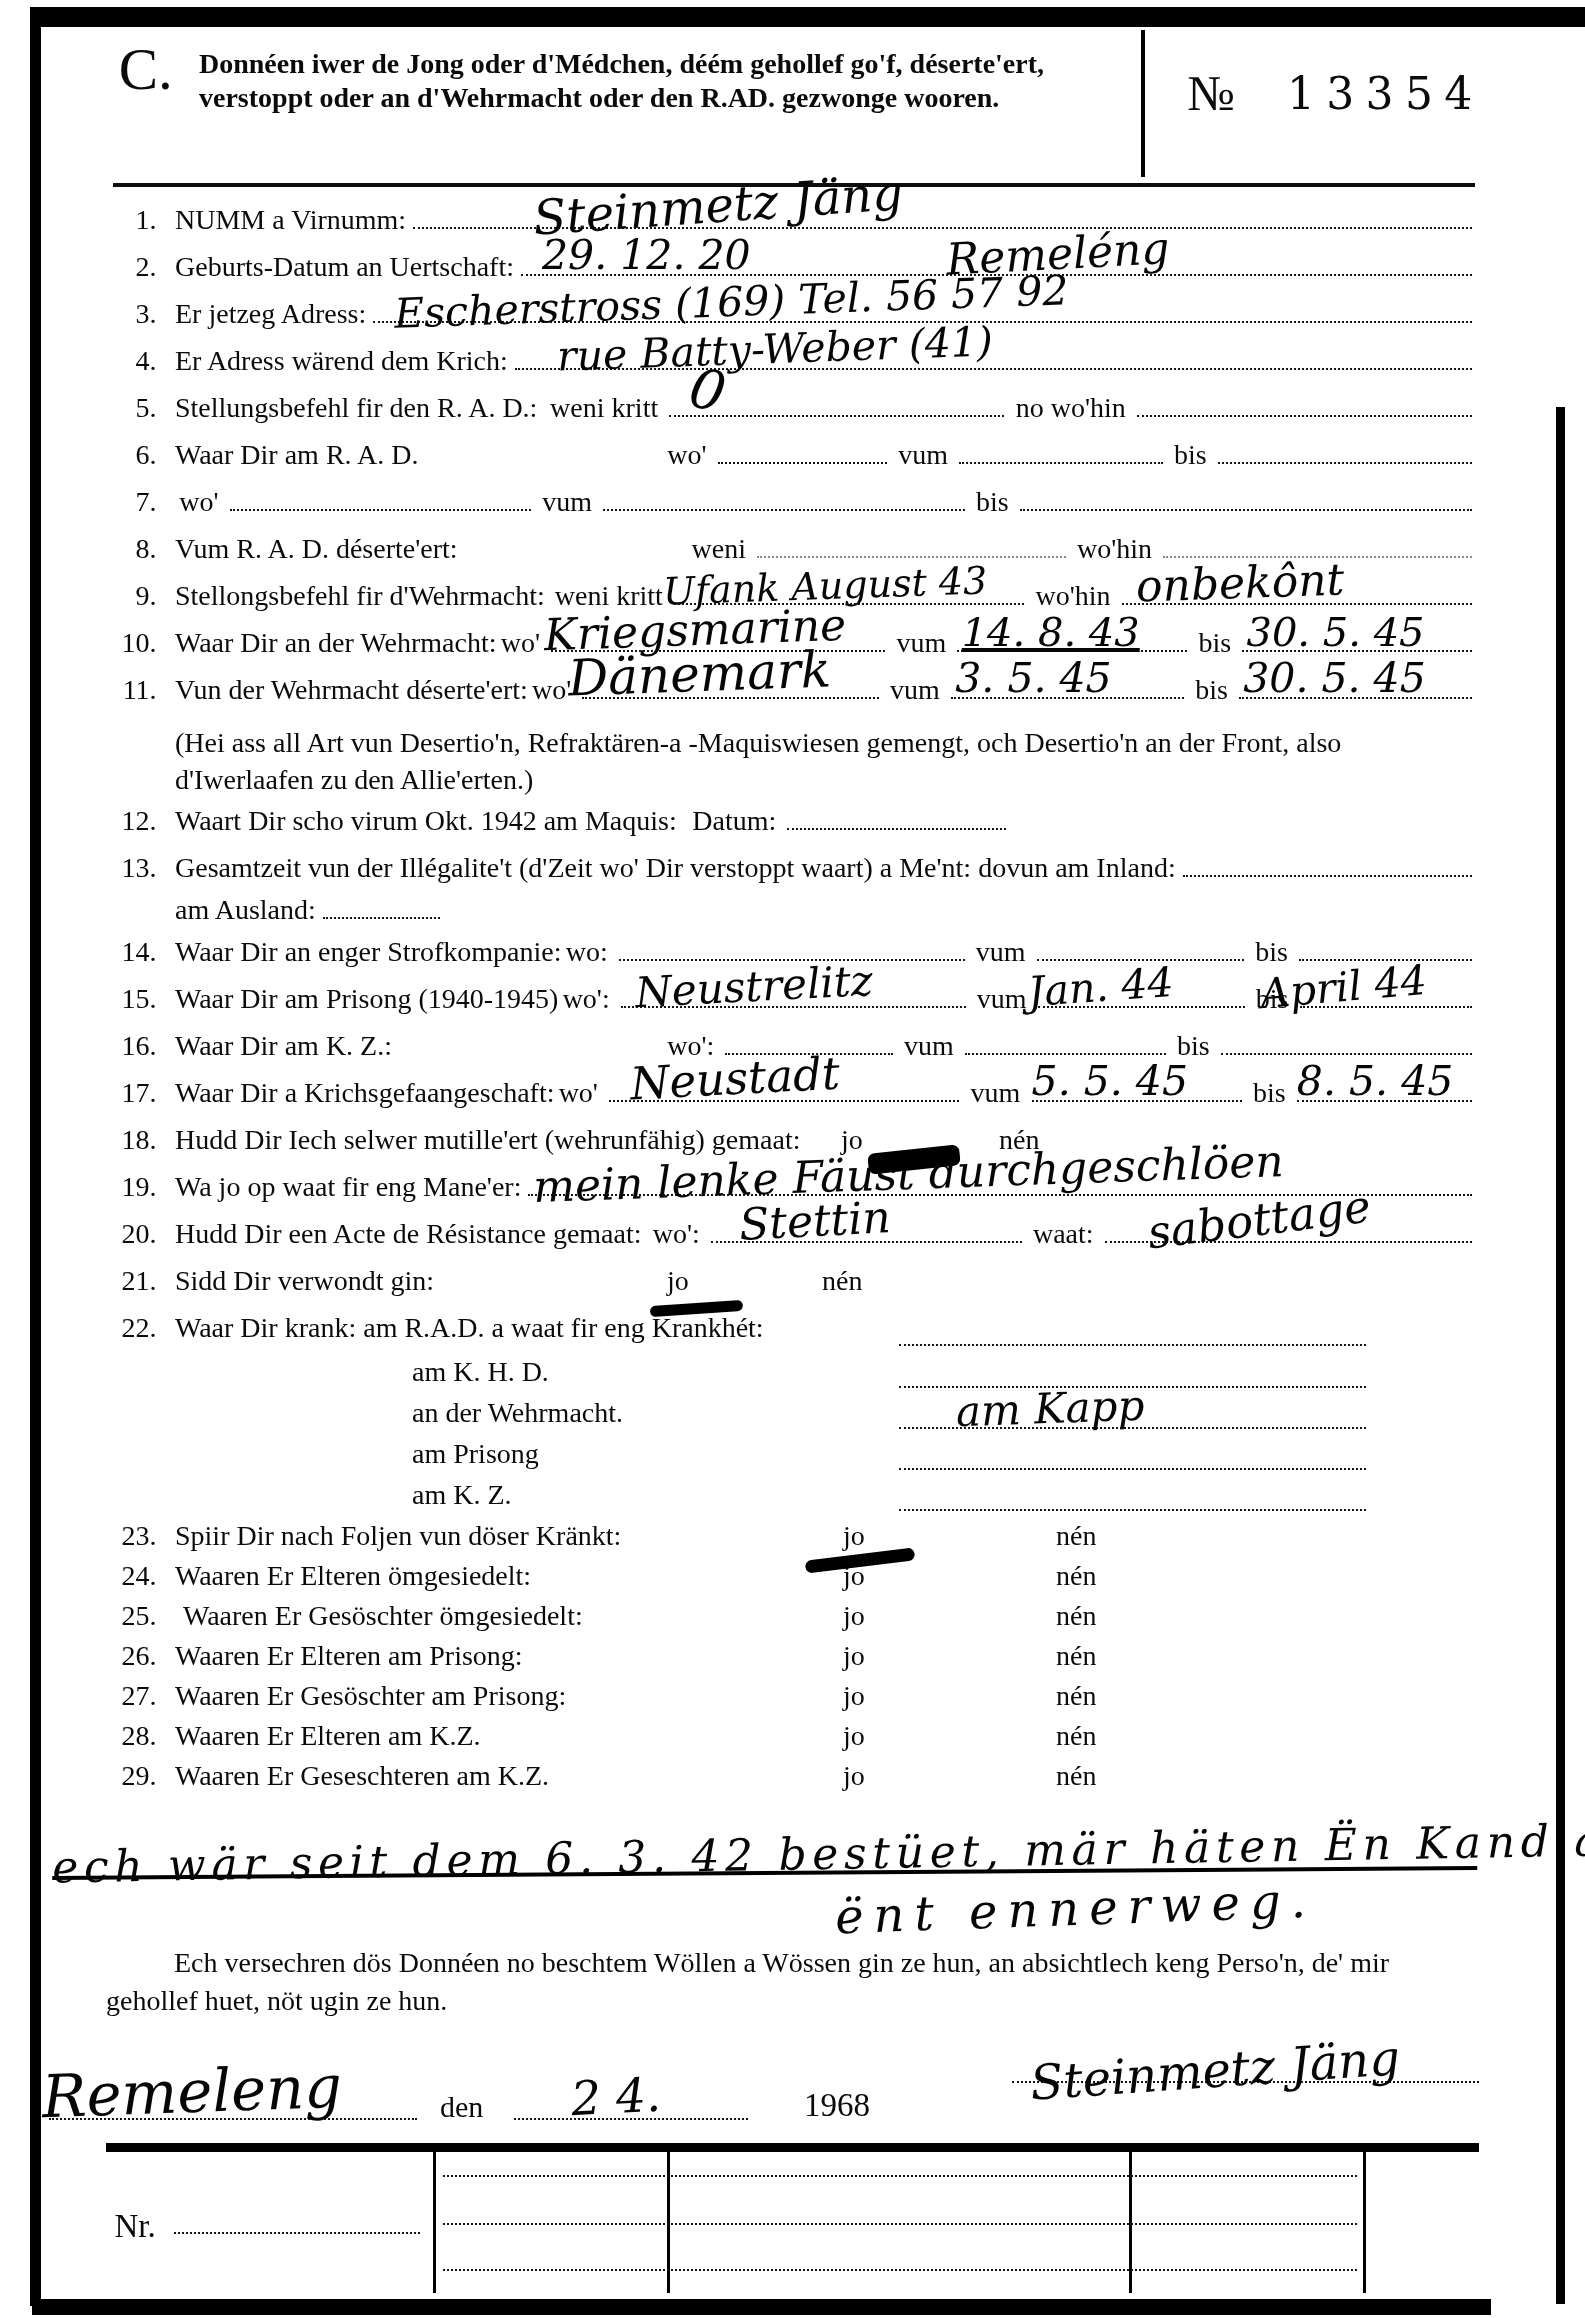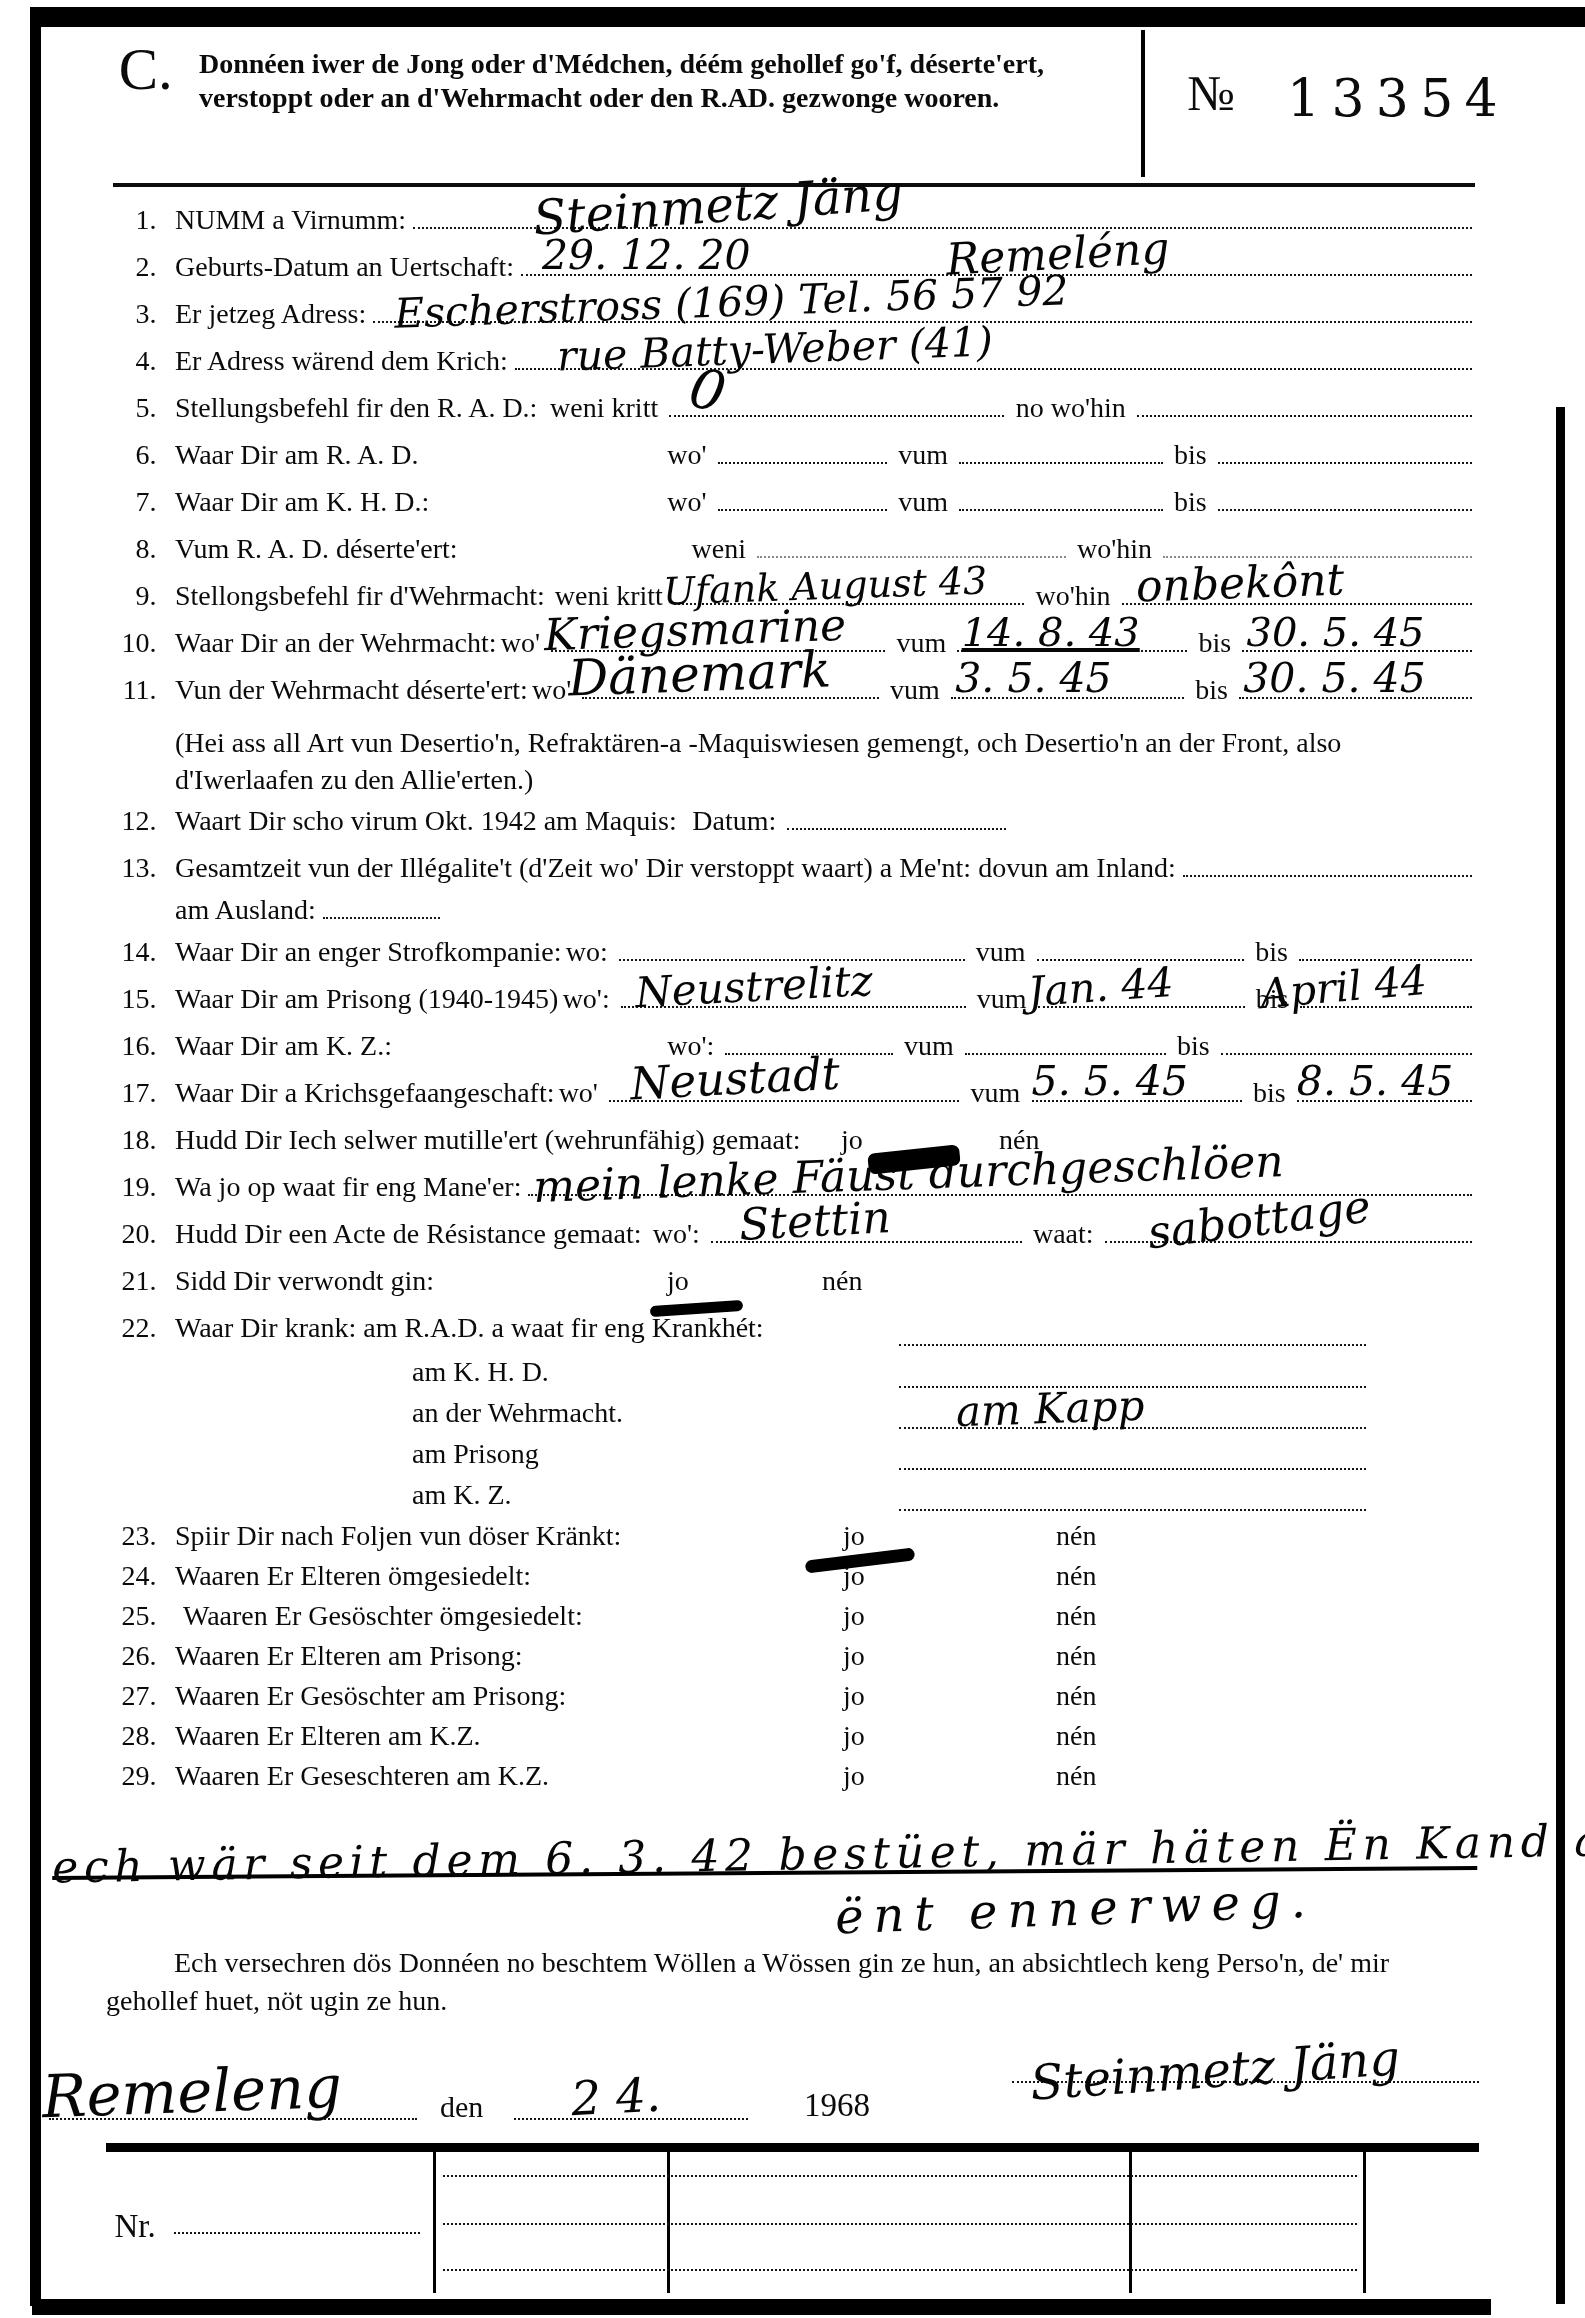--- a/index.html
+++ b/index.html
@@ -6,21 +6,21 @@
   .page{position:relative;width:1585px;height:2319px;background:#ffffff;
         font-family:"Liberation Serif", serif;color:#0b0b0b;overflow:hidden;}
   
   .bar{position:absolute;background:#000;}
   
   .header{position:absolute;top:34px;left:106px;width:1380px;height:149px;}
   .c-letter{position:absolute;left:12.7px;top:5.7px;font-size:59px;line-height:1;}
   .hdr-text{position:absolute;left:93px;top:12.7px;width:920px;font-size:28px;font-weight:bold;line-height:1.24;}
   .hdr-div{position:absolute;left:1035px;top:-4.2px;width:4.2px;height:147px;background:#000;}
   .no-sign{position:absolute;left:1081px;top:30px;font-size:50px;}
-  .no-val{position:absolute;left:1181px;top:34px;font-size:52px;letter-spacing:11.3px;font-family:"DejaVu Serif",serif;}
+  .no-val{position:absolute;left:1181px;top:34px;font-size:44px;letter-spacing:11.3px;font-family:"DejaVu Serif",serif;}
   .hdr-rule{position:absolute;top:183px;left:113px;width:1362px;height:3.5px;background:#0d0d0d;}
   
   .items{position:absolute;top:204px;left:106px;width:1373px;font-size:28px;}
   .row{display:flex;align-items:baseline;min-height:47px;position:relative;}
   .num{flex:0 0 69px;text-align:right;padding-right:18.4px;box-sizing:border-box;}
   .lbl{white-space:nowrap;}
   .lblw{flex:0 0 488px;white-space:nowrap;}
   .kw{white-space:nowrap;margin:0 4.2px;}
   .fill{flex:1 1 auto;display:inline-block;position:relative;border-bottom:2.1px dotted #151515;height:7px;margin:0 7px;min-width:21px;}
   .fill.faint{opacity:.5;}
@@ -120,21 +120,20 @@
       <span class="kw">wo'</span>
       <span class="fill" style="flex:1"></span>
       <span class="kw">vum</span>
       <span class="fill" style="flex:1.2"></span>
       <span class="kw">bis</span>
       <span class="fill" style="flex:1.5"></span>
     </div>
 
     <div class="row">
       <span class="num">7.</span>
-      <span class="lblw">Waar Dir am K. H. D.:</span>
       <span class="kw">wo'</span>
       <span class="fill" style="flex:1"></span>
       <span class="kw">vum</span>
       <span class="fill" style="flex:1.2"></span>
       <span class="kw">bis</span>
       <span class="fill" style="flex:1.5"></span>
     </div>
 
     <div class="row">
       <span class="num">8.</span>

